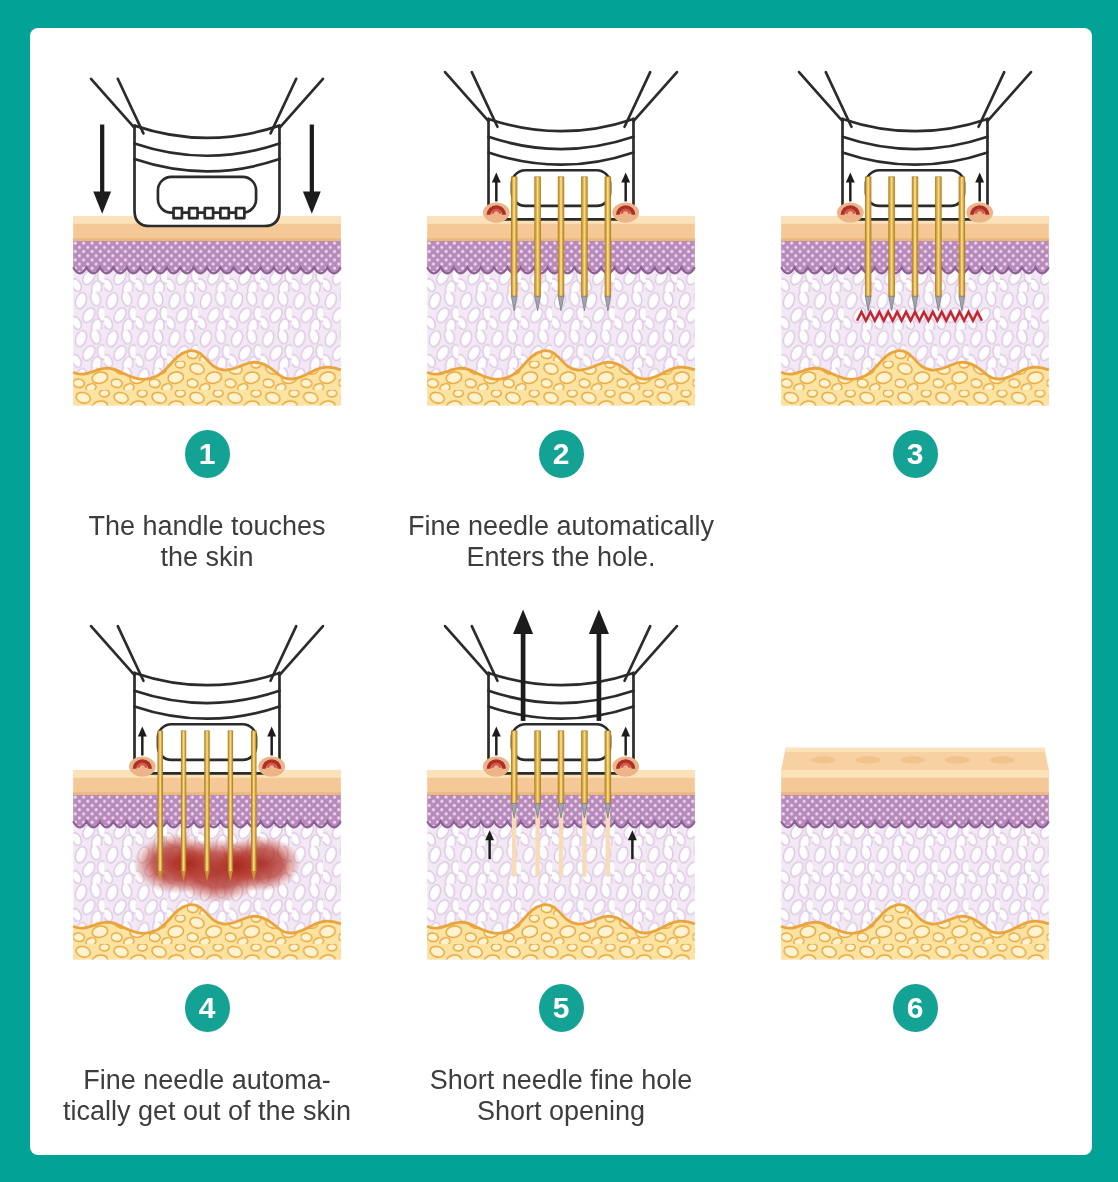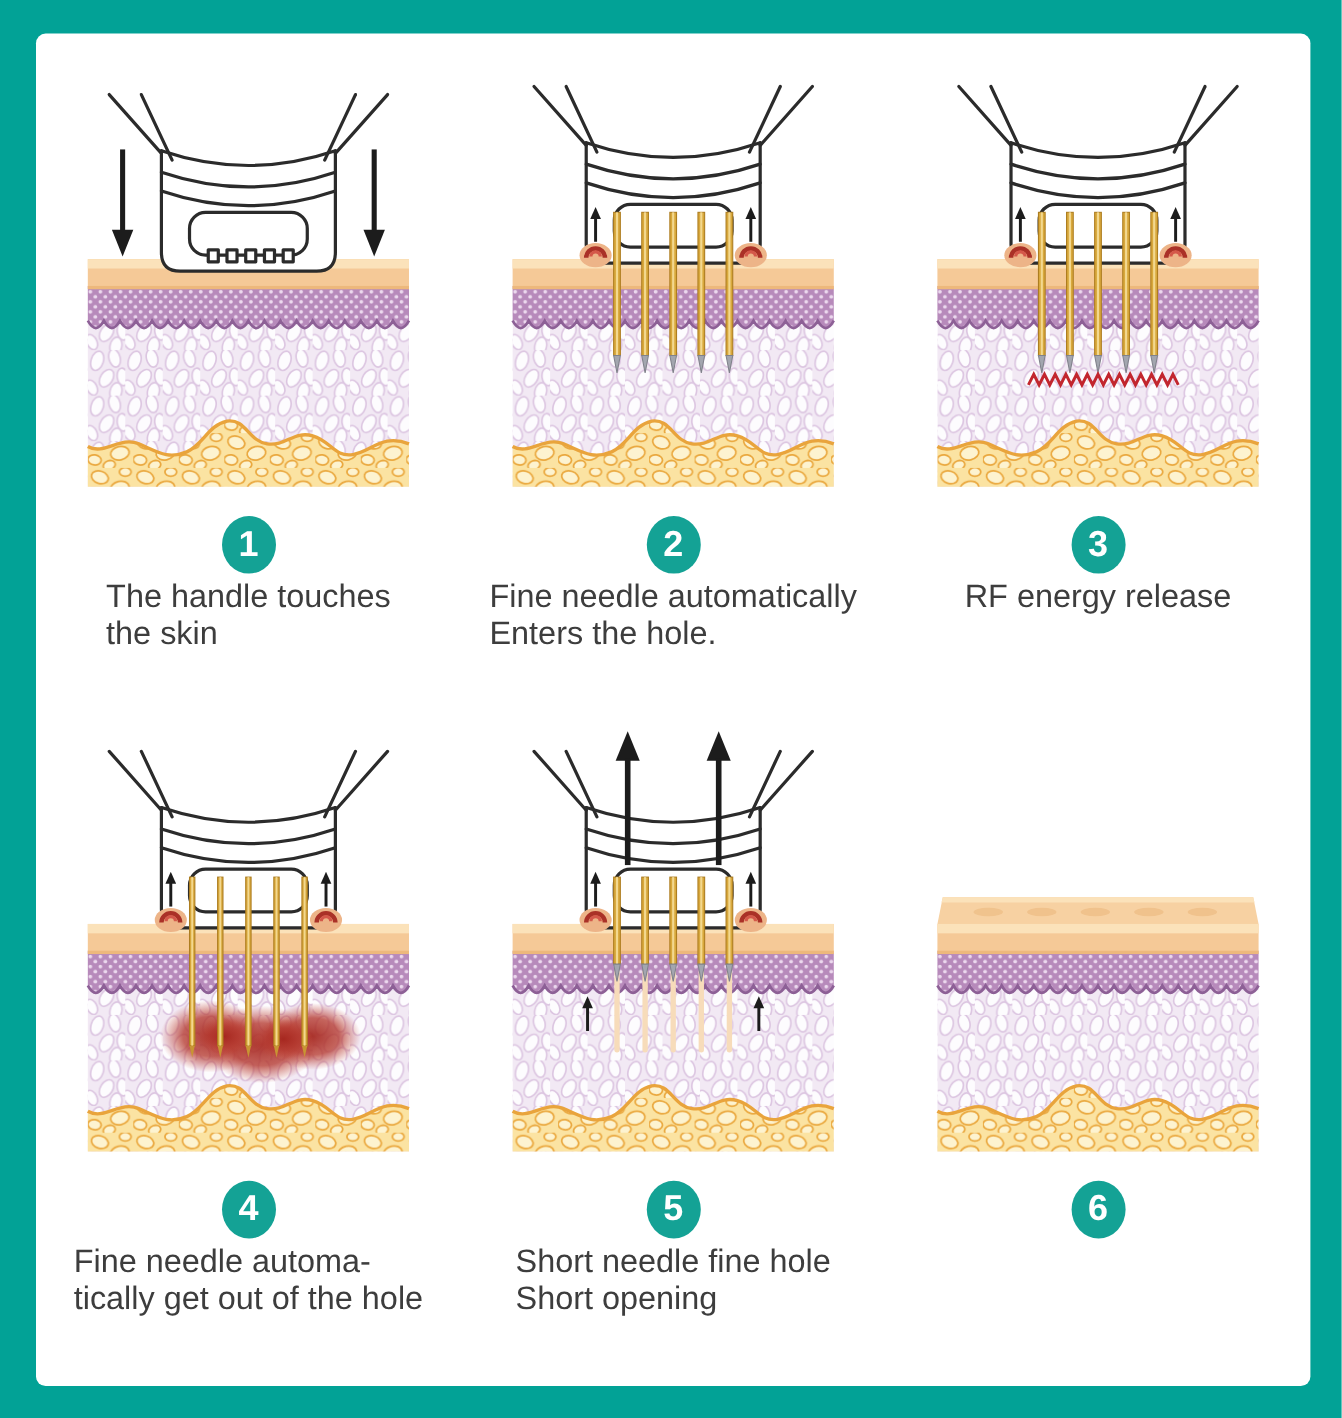--- a/index.html
+++ b/index.html
@@ -28,24 +28,24 @@
   .fig{width:290px;height:368px;display:block;}
   .badge{
     margin-top:20px;
     width:45px;height:48px;border-radius:50%;
     background:var(--badge,#14a295);
     color:#fff;font-weight:bold;font-size:30px;
     display:flex;align-items:center;justify-content:center;
     flex:0 0 auto;
   }
   .caption{
-    margin-top:4px;
+    margin-top:33px;
     font-size:27px;line-height:1.16;
     color:var(--caption,#3d3d3d);
-    text-align:left;white-space:pre-line;
+    text-align:center;white-space:pre-line;
   }
   
   .outline{fill:none;stroke:var(--device-outline,#2b2b2b);stroke-width:2.4;stroke-linecap:round;stroke-linejoin:round;}
   .arrow{fill:#1c1c1c;}
   .needle-b{fill:var(--needle-gold,#d8a83c);stroke:#ad7d20;stroke-width:.8;}
   .needle-hl{fill:#f3d88f;}
   .needle-t{fill:var(--needle-tip,#a3a6af);stroke:#80828b;stroke-width:.8;}
   .rf{fill:none;stroke:var(--rf-red,#c2262e);stroke-width:2.2;stroke-linejoin:miter;}
   .channel{fill:#f7dcba;}
 </style>
@@ -212,21 +212,20 @@
             <use href="#needleDeep" x="151"></use>
             <use href="#needleDeep" x="172"></use>
         </g>
         <path class="rf" d="M78,250 l4,-8 l4,8 l4,-8 l4,8 l4,-8 l4,8 l4,-8 l4,8 l4,-8 l4,8 l4,-8 l4,8 l4,-8 l4,8 l4,-8 l4,8 l4,-8 l4,8 l4,-8 l4,8 l4,-8 l4,8 l4,-8 l4,8 l4,-8 l4,8 l4,-8 l4,8"></path>
         <use href="#bump" transform="translate(72,152)"></use>
         <use href="#bump" transform="translate(188,152)"></use>
         <use href="#arrow-up-s" transform="translate(72,117)" class="arrow"></use>
         <use href="#arrow-up-s" transform="translate(188,117)" class="arrow"></use>
       </svg>
       <div class="badge">3</div>
-      <div class="caption">RF energy release</div>
     </section>
 
     <section class="step">
       <svg class="fig" viewBox="0 0 260 330">
         <use href="#skinblock" transform="translate(10,156)"></use>
         <g transform="translate(10,25)">
             <use href="#handpiece"></use>
           </g>
         <g fill="url(#heatg)">
           <ellipse cx="102" cy="240" rx="38" ry="27"></ellipse>
@@ -242,21 +241,21 @@
             <use href="#needleHot" x="151"></use>
             <use href="#needleHot" x="172"></use>
         </g>
         <use href="#bump" transform="translate(72,152)"></use>
         <use href="#bump" transform="translate(188,152)"></use>
         <use href="#arrow-up-s" transform="translate(72,117)" class="arrow"></use>
         <use href="#arrow-up-s" transform="translate(188,117)" class="arrow"></use>
       </svg>
       <div class="badge">4</div>
       <div class="caption">Fine needle automa-
-tically get out of the hole</div>
+tically get out of the skin</div>
     </section>
 
     <section class="step">
       <svg class="fig" viewBox="0 0 260 330">
         <use href="#skinblock" transform="translate(10,156)"></use>
         <g transform="translate(10,25)">
             <use href="#handpiece"></use>
           </g>
         <g>
           <use href="#needleRet" x="88"></use>

